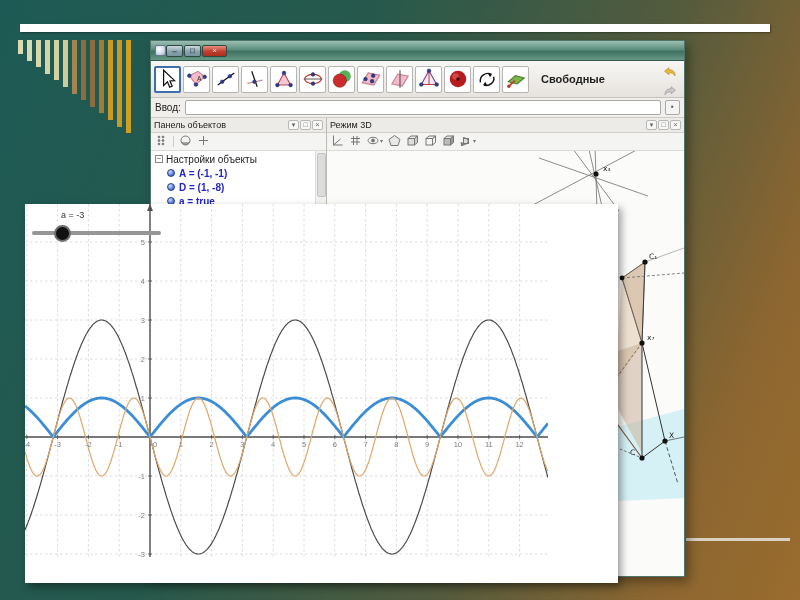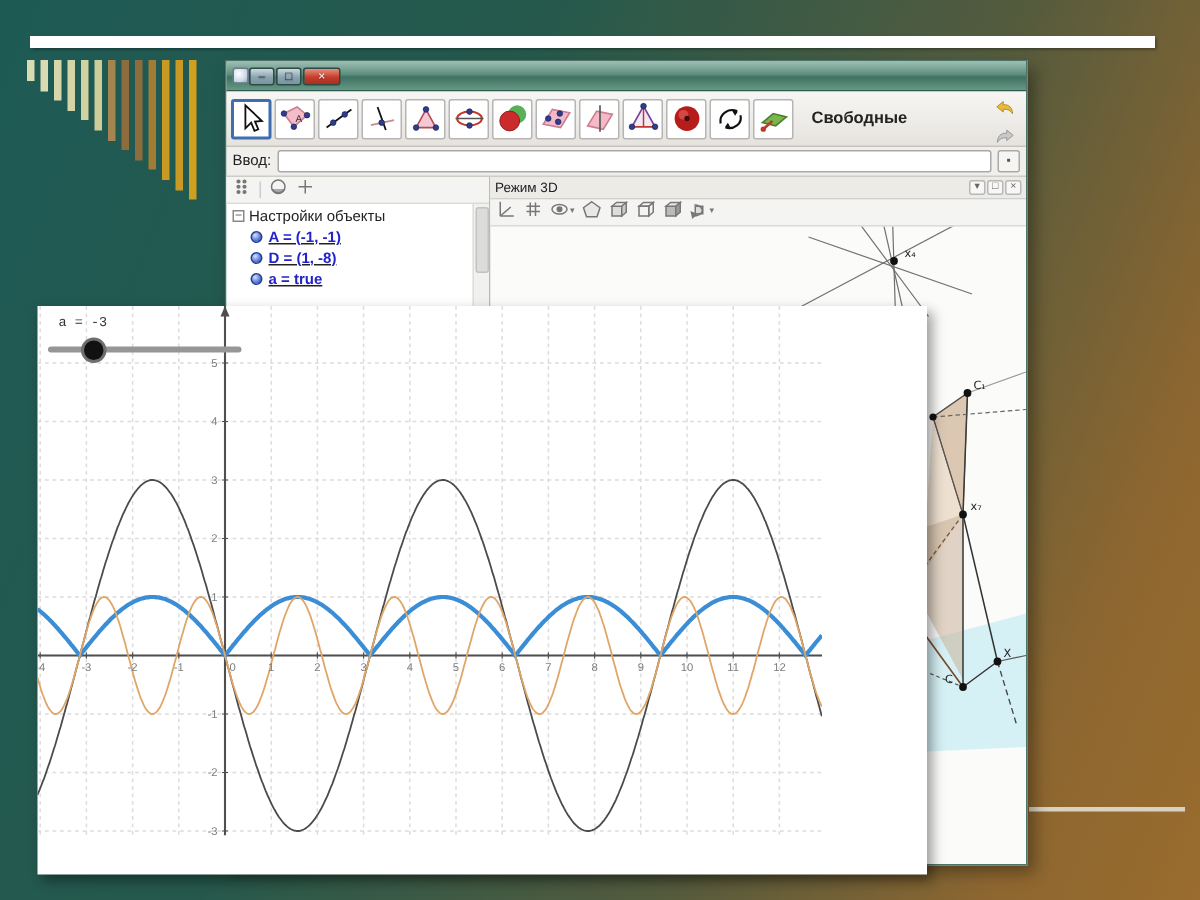--- a/index.html
+++ b/index.html
@@ -46,35 +46,35 @@
   .panel-header{height:14px;flex:0 0 14px;display:flex;align-items:center;background:#ecebe8;border-bottom:1px solid #d2cfca;
     font-size:9px;color:#222;padding:0 3px;}
   .panel-title{flex:1;line-height:13px;}
   .ph-btn{width:11px;height:10px;border:1px solid #b8b8b8;background:#f7f7f5;border-radius:2px;font-size:7px;line-height:8px;
     text-align:center;color:#666;margin-left:1px;box-sizing:border-box;}
   .mini-toolbar{height:17px;flex:0 0 17px;display:flex;align-items:center;background:#f4f4f2;border-bottom:1px solid #dddbd7;
     padding:0 4px;gap:5px;color:#777;}
   .mini-sep{width:1px;height:11px;background:#ccc;}
   .tree{flex:1;position:relative;font-size:10px;overflow:hidden;}
   .tree-row{display:flex;align-items:center;height:12px;margin:2px 0 2px 4px;color:#222;}
-  .tree-row.item{margin-left:16px;text-decoration:underline;}
+  .tree-row.item{margin-left:16px;}
   .tree-label-free{color:#222;}
   .tree-label-item{color:#2323c8;font-weight:bold;}
   .minus-box{width:8px;height:8px;flex:0 0 8px;border:1px solid #888;background:#fff;font-size:8px;line-height:6px;text-align:center;color:#555;margin-right:3px;box-sizing:border-box;}
   .marble{width:8px;height:8px;flex:0 0 8px;border-radius:50%;margin-right:4px;border:1px solid #24418f;box-sizing:border-box;
     background:radial-gradient(circle at 35% 30%,#d5e2ff,#5b79d8 60%,#2c4bb5);}
   .scrollbar{position:absolute;right:0;top:0;bottom:0;width:10px;background:#f1f1ef;border-left:1px solid #ddd;}
   .scroll-thumb{position:absolute;top:2px;left:1px;width:7px;height:42px;background:#dcdcda;border:1px solid #c2c2c0;border-radius:2px;}
   .canvas3d{flex:1;position:relative;overflow:hidden;}
 
   
   .overlay{position:absolute;left:25px;top:204px;width:593px;height:379px;background:#ffffff;
     box-shadow:3px 4px 8px rgba(0,0,0,.4);}
   .overlay svg{position:absolute;left:0;top:0;}
-  .slider-label{position:absolute;left:14px;top:6px;font-size:9px;color:#333;font-family:Liberation Mono, monospace;}
+  .slider-label{position:absolute;left:36px;top:6px;font-size:9px;color:#333;}
   .slider-track{position:absolute;left:7px;top:27px;width:129px;height:4px;background:#969696;border-radius:2px;}
   .slider-knob{position:absolute;left:29px;top:21px;width:13px;height:13px;border-radius:50%;background:#111;border:2px solid #6e6e6e;box-sizing:content-box;}
 </style>
 </head>
 <body>
 
 <div class="slide">
   <div class="top-bar"></div>
   <div class="decor-bars" id="decorBars"><div class="decor-bar" style="height: 14px; background: rgb(217, 219, 178);"></div><div class="decor-bar" style="height: 20.6px; background: rgb(217, 219, 178);"></div><div class="decor-bar" style="height: 27.2px; background: rgb(214, 216, 172);"></div><div class="decor-bar" style="height: 33.8px; background: rgb(211, 213, 166);"></div><div class="decor-bar" style="height: 40.4px; background: rgb(208, 210, 160);"></div><div class="decor-bar" style="height: 47px; background: rgb(204, 205, 153);"></div><div class="decor-bar" style="height: 53.6px; background: rgb(165, 133, 79);"></div><div class="decor-bar" style="height: 60.2px; background: rgb(141, 108, 61);"></div><div class="decor-bar" style="height: 66.8px; background: rgb(141, 108, 61);"></div><div class="decor-bar" style="height: 73.4px; background: rgb(160, 124, 53);"></div><div class="decor-bar" style="height: 80px; background: rgb(200, 154, 35);"></div><div class="decor-bar" style="height: 86.6px; background: rgb(200, 154, 35);"></div><div class="decor-bar" style="height: 93.2px; background: rgb(207, 159, 31);"></div></div>
   <div class="footer-line"></div>
@@ -201,20 +201,26 @@
           </span>
       </span>
     </div>
     <div class="input-row">
       <span>Ввод:</span>
       <input class="input-field" style="">
       <span class="input-help">▪</span>
     </div>
     <div class="panels">
       <div class="objects-panel">
+        <div class="panel-header">
+          <span class="panel-title">Панель объектов</span>
+          <span class="ph-btn">▾</span>
+          <span class="ph-btn">□</span>
+          <span class="ph-btn">×</span>
+        </div>
         <div class="mini-toolbar" id="algToolbar">
             <div><svg width="13" height="13" viewBox="0 0 13 13" fill="none" stroke="#777" stroke-width="1">
                 <circle cx="4" cy="3" r=".9" fill="#777"></circle>
                 <circle cx="4" cy="6.5" r=".9" fill="#777"></circle>
                 <circle cx="4" cy="10" r=".9" fill="#777"></circle>
                 <circle cx="8" cy="3" r=".9" fill="#777"></circle>
                 <circle cx="8" cy="6.5" r=".9" fill="#777"></circle>
                 <circle cx="8" cy="10" r=".9" fill="#777"></circle>
               </svg></div>
             <div class="mini-sep"></div>

